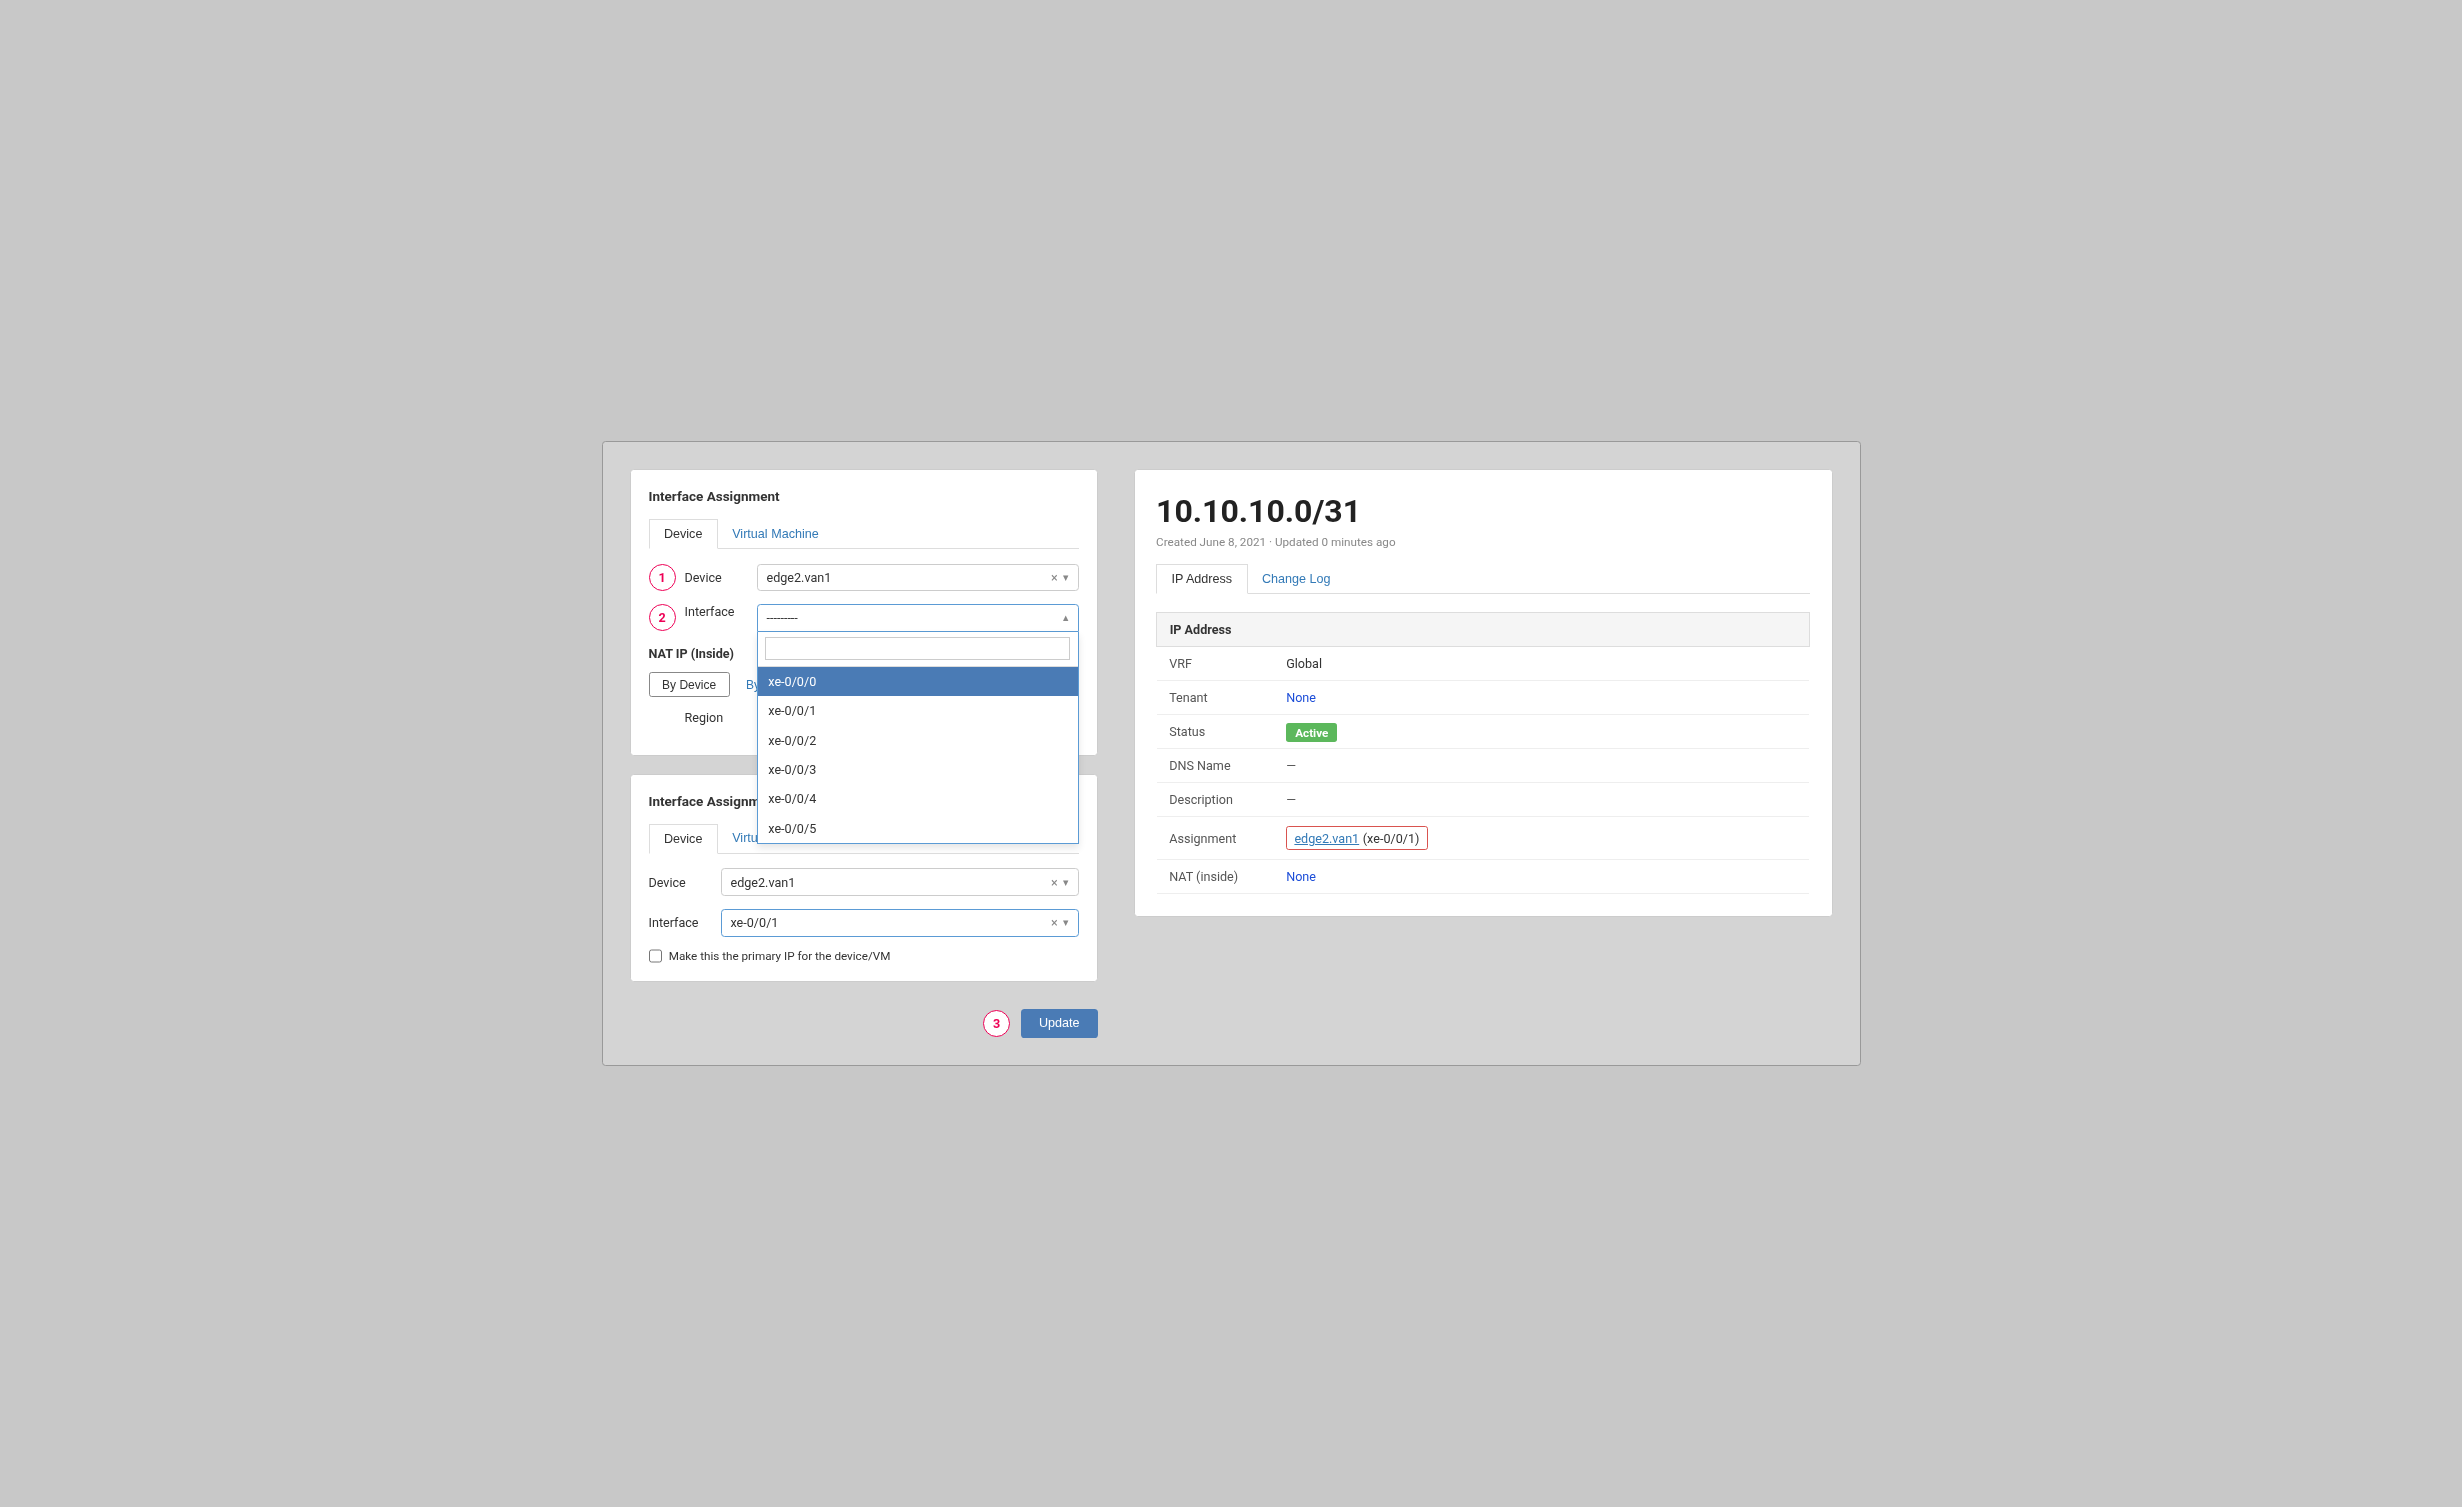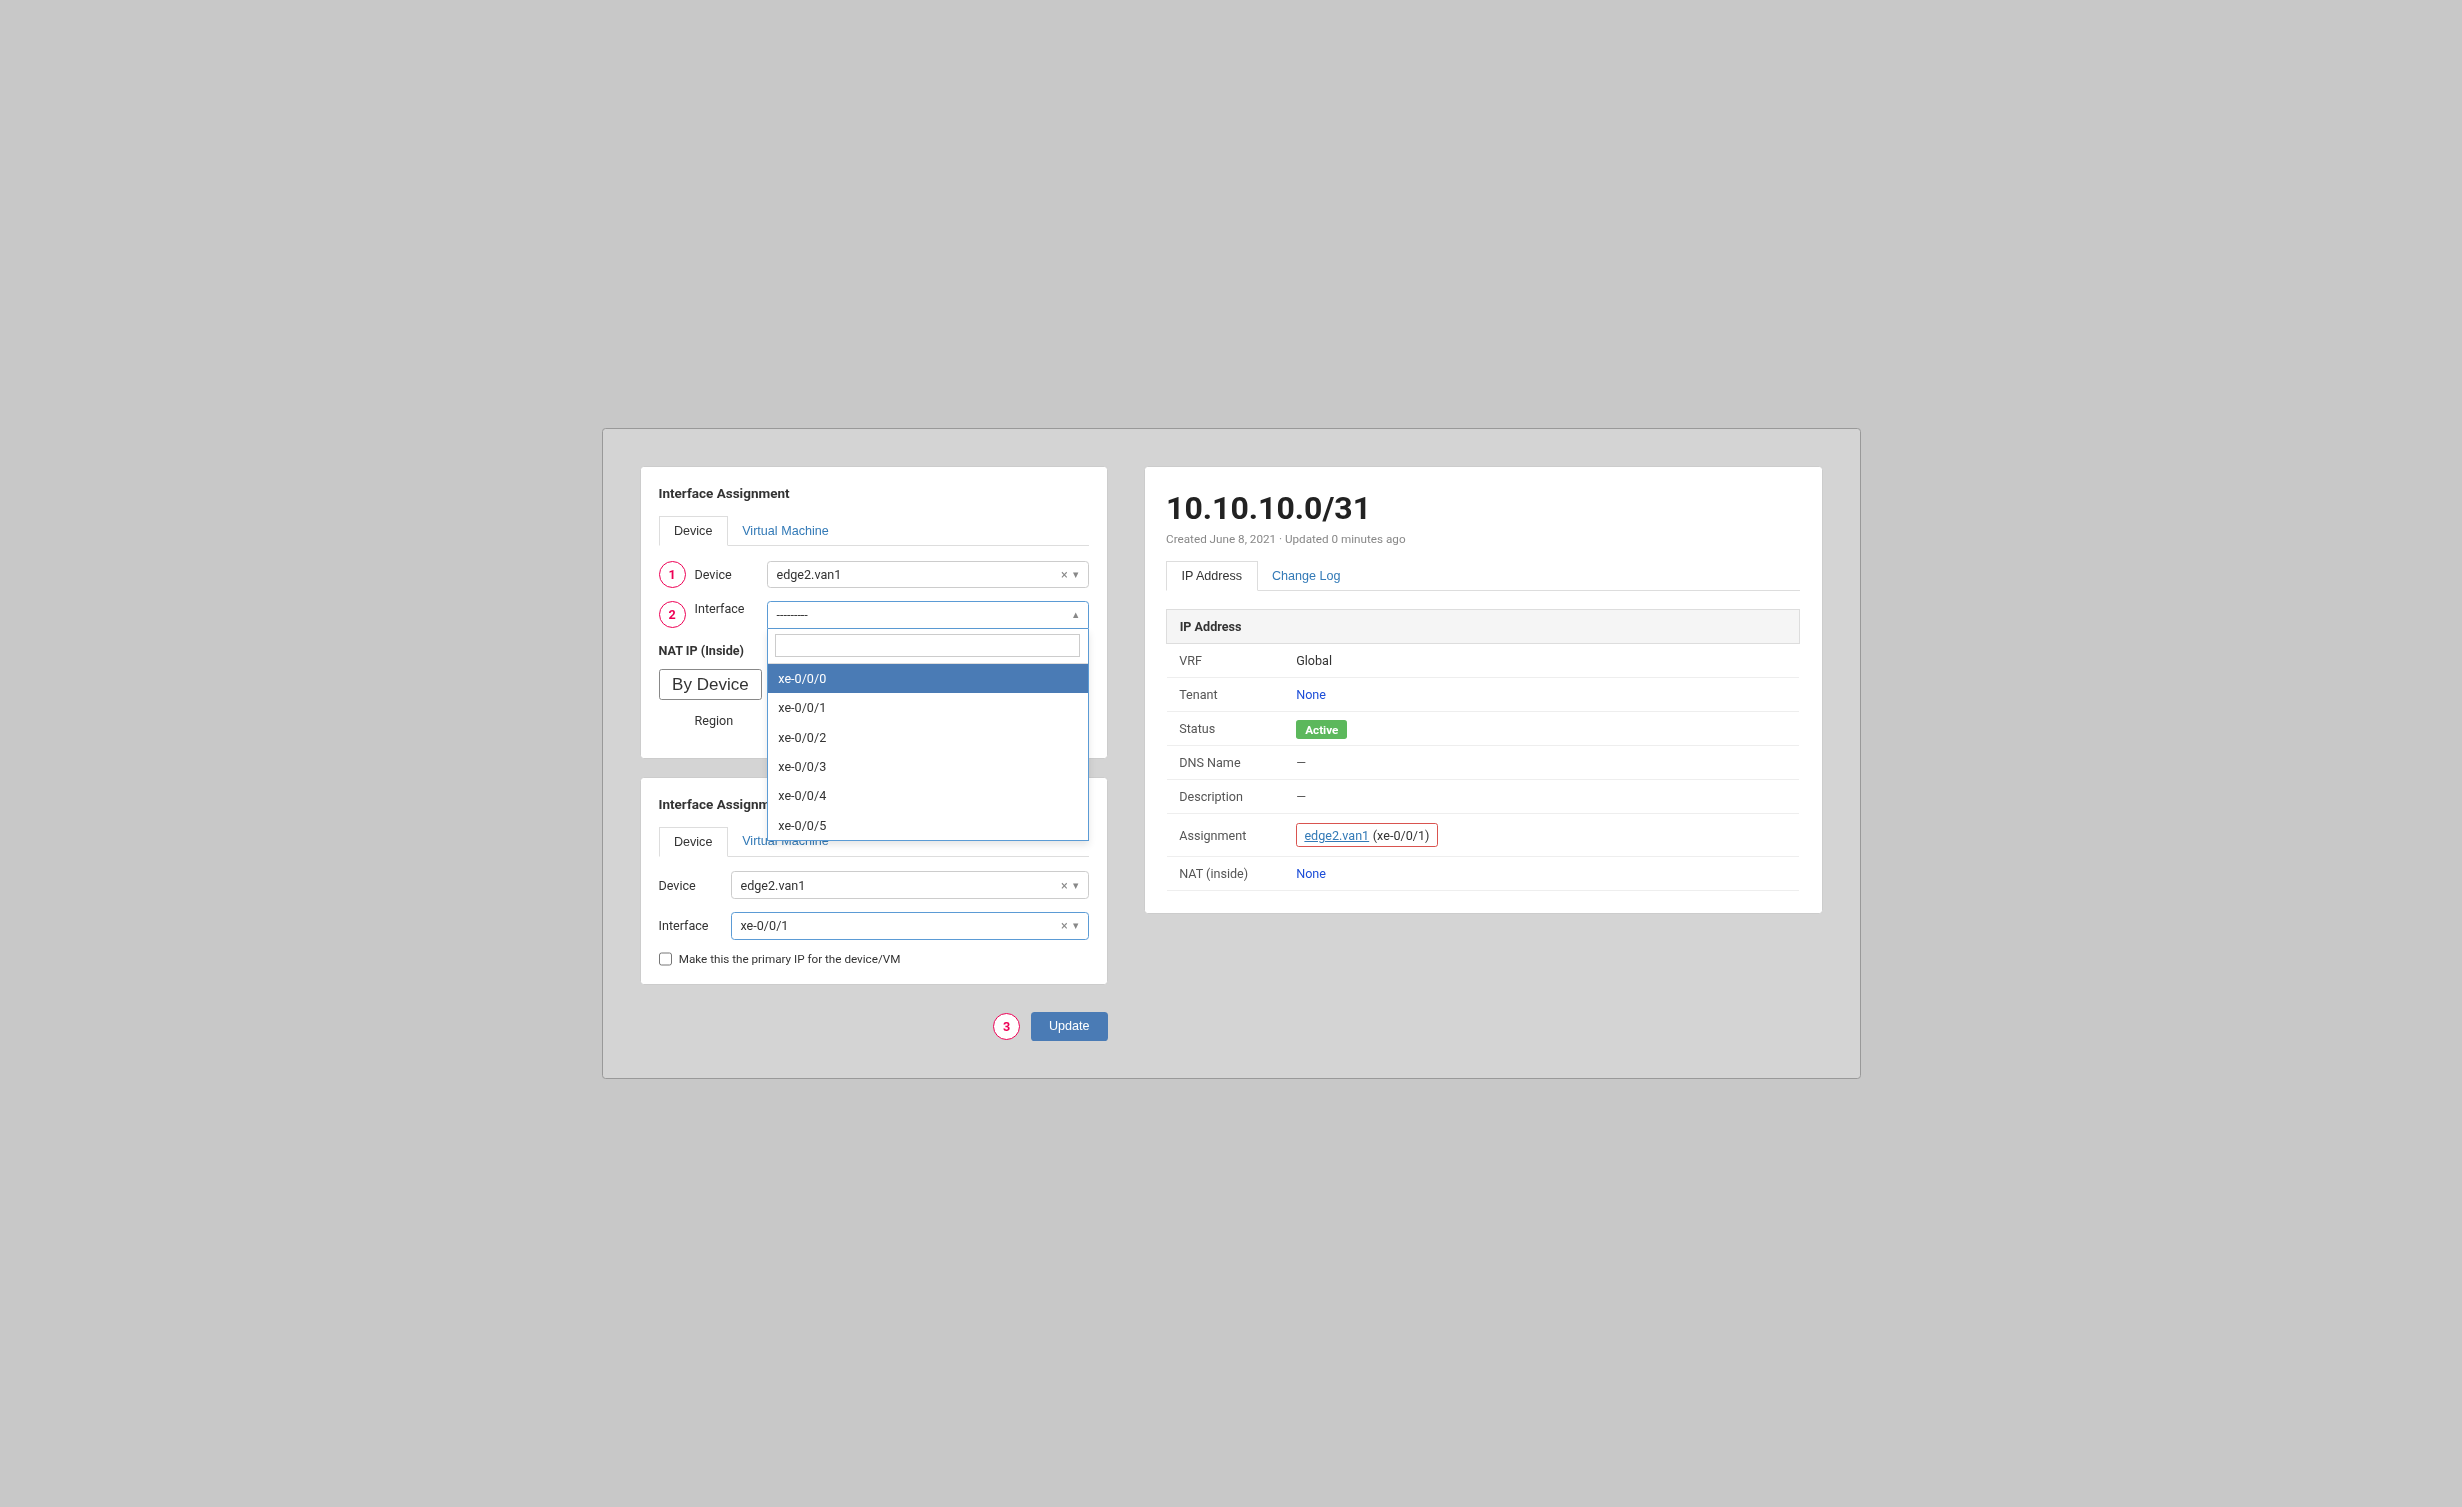--- a/index.html
+++ b/index.html
@@ -10,21 +10,21 @@
       min-height: 100vh;
       display: flex;
       align-items: center;
       justify-content: center;
       padding: 18px;
     }
     .outer-wrapper {
       background: #d4d4d4;
       border: 1.8px solid #999;
       border-radius: 3.6px;
-      padding: 37px;
+      padding: 27px;
       display: flex;
       gap: 36px;
       align-items: flex-start;
       max-width: 1259px;
       width: 100%;
     }
     
     .left-panel {
       display: flex;
       flex-direction: column;
@@ -176,21 +176,21 @@
     }
     .nat-tab-row {
       display: flex;
       gap: 3.6px;
       margin-bottom: 12.6px;
     }
     .nat-tab {
       padding: 4.5px 12.6px;
       border: 0.9px solid #ccc;
       border-radius: 2.7px;
-      font-size: 17px;
+      font-size: 12px;
       cursor: pointer;
       background: #fff;
       color: #333;
     }
     .nat-tab.active {
       background: #fff;
       border-color: #888;
     }
     .nat-tab.link-style {
       color: #337ab7;

